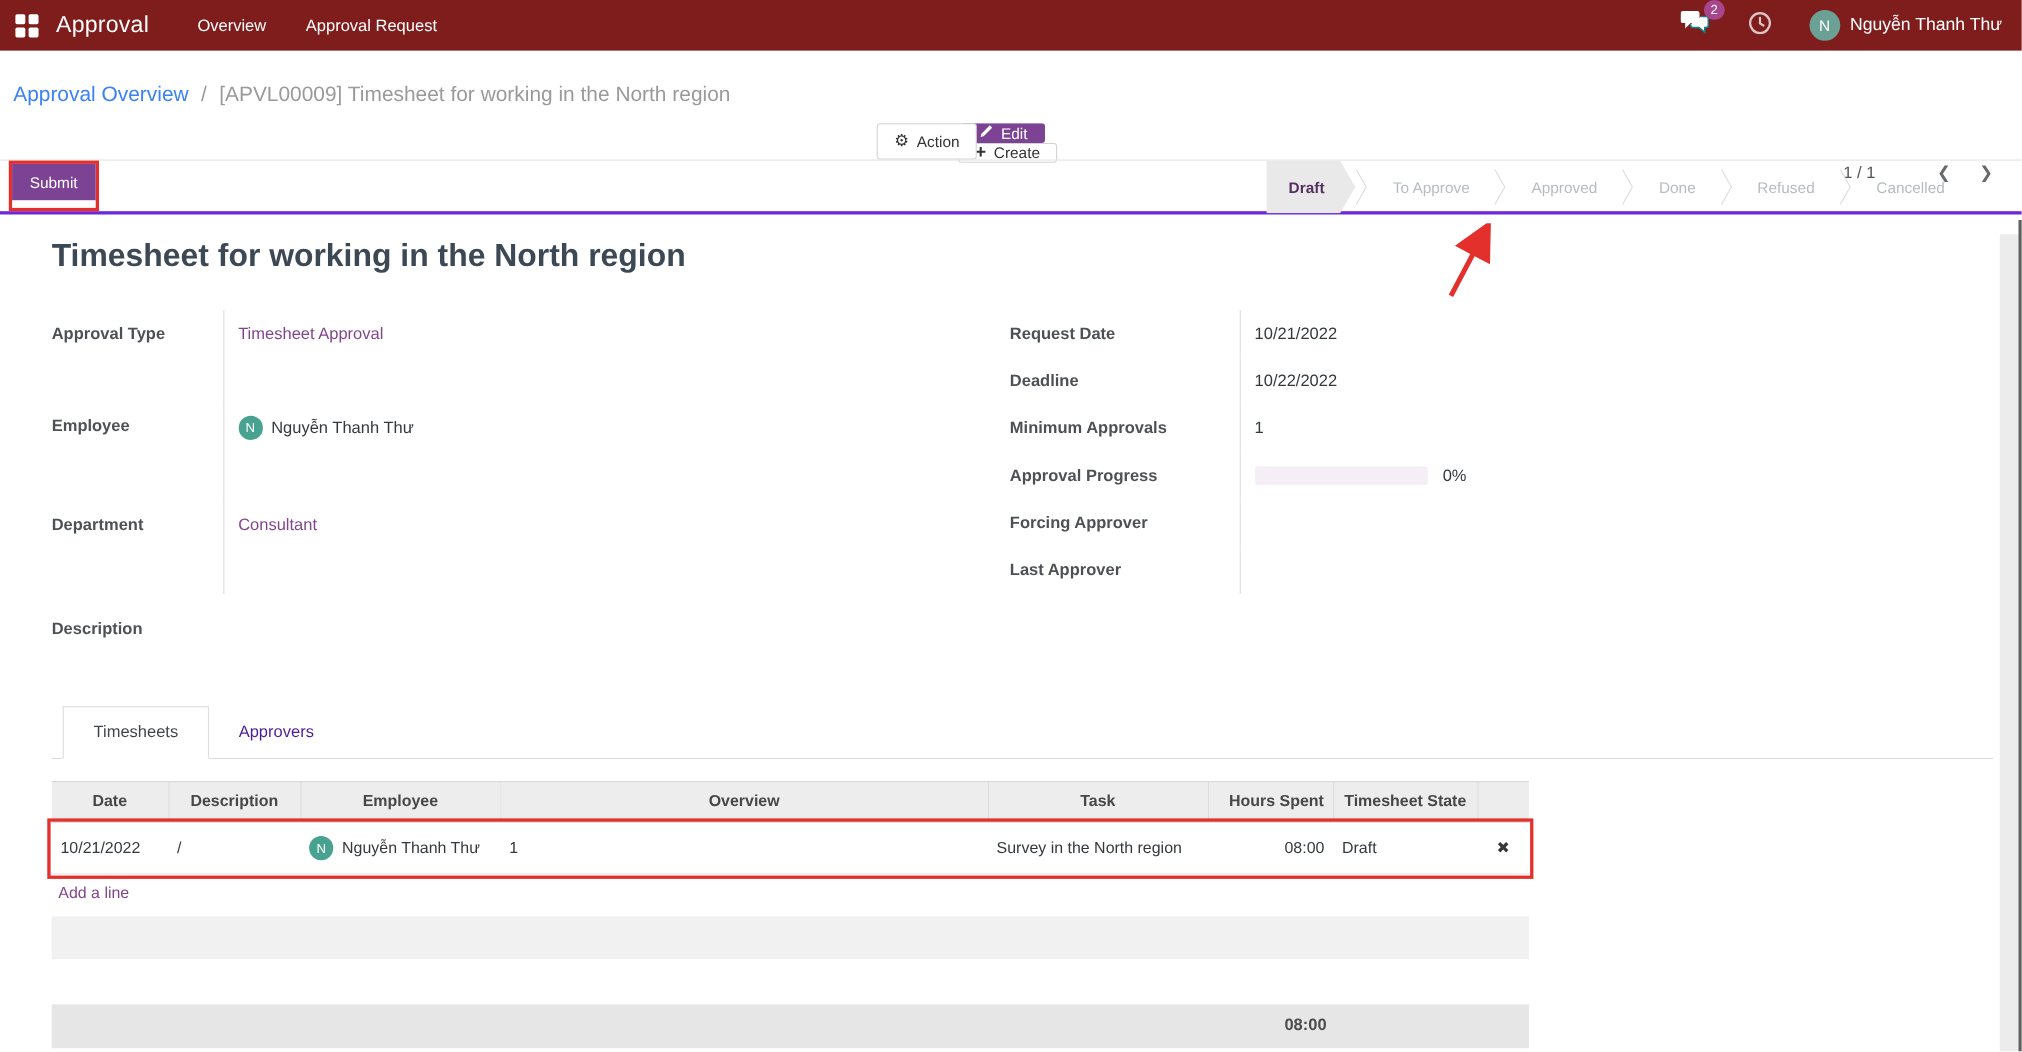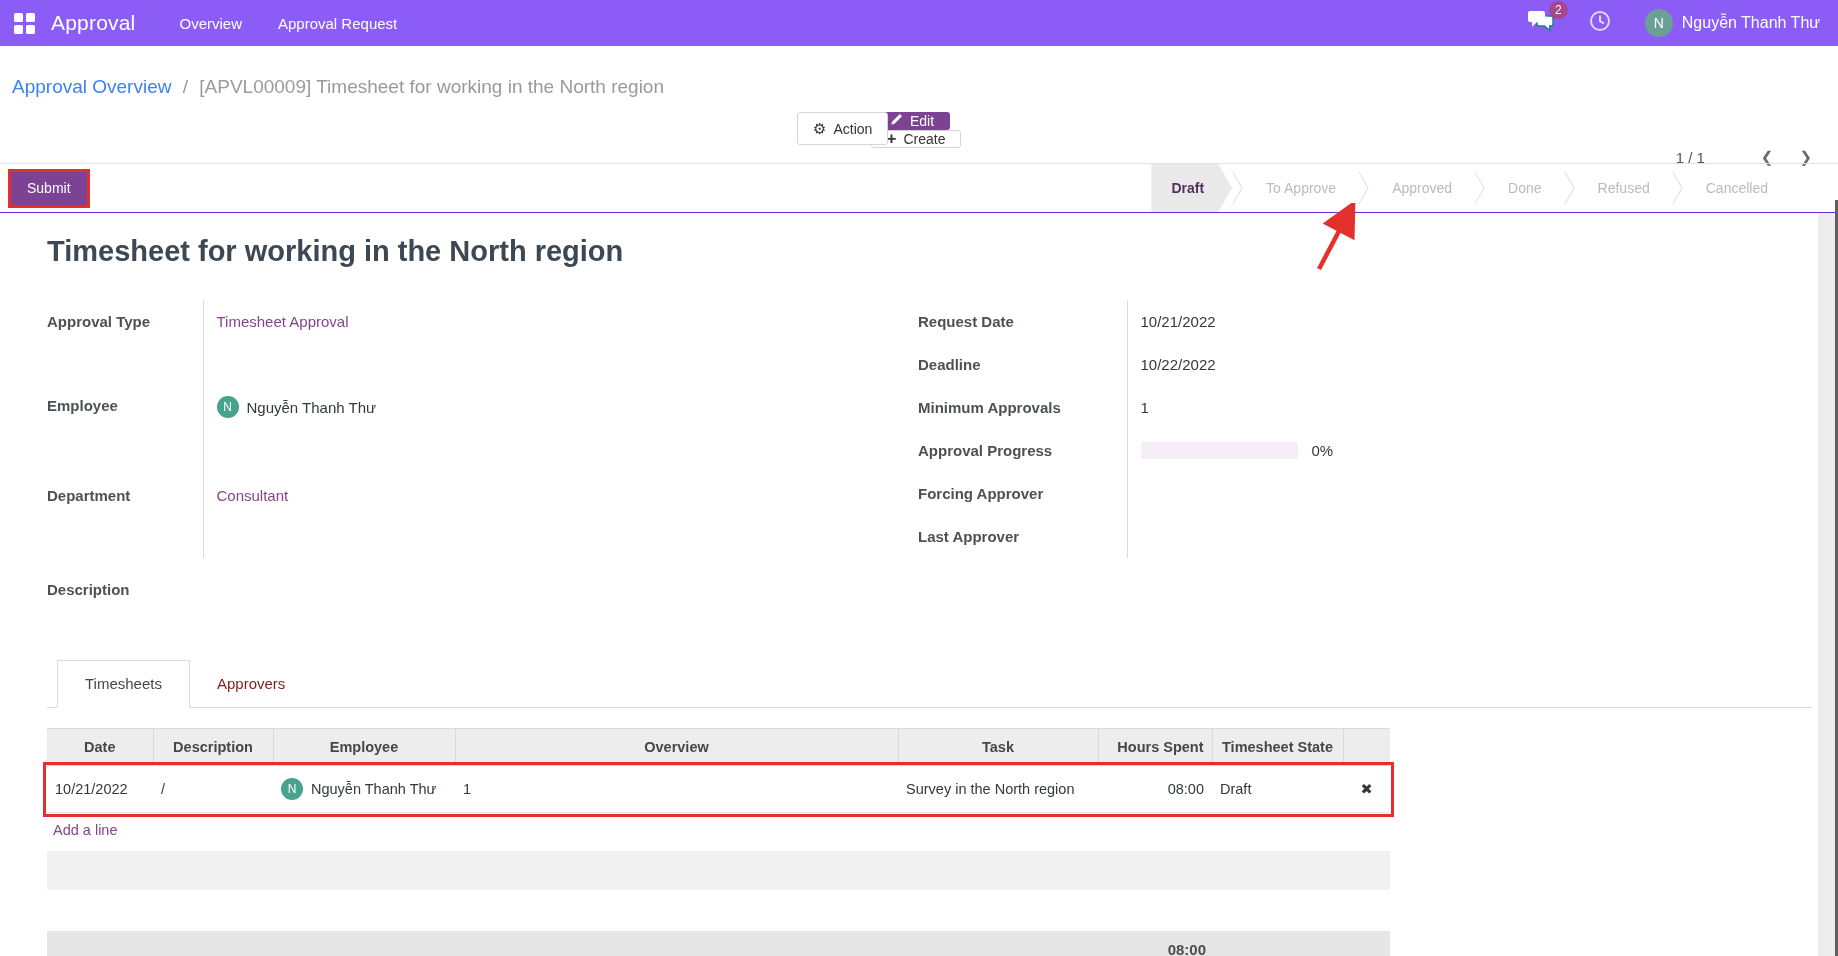--- a/index.html
+++ b/index.html
@@ -2,21 +2,21 @@
 <html><head>
 <meta charset="utf-8">
 <style>
   * { box-sizing: border-box; margin: 0; padding: 0; }
   html,body { width:1838px; height:956px; }
   body {
     font-family: "Liberation Sans", "DejaVu Sans", sans-serif;
     background:#fff; color:#33393d; overflow:hidden; position:relative;
   }
   
-  .navbar { height:46px; background:#8b5cf6; display:flex; align-items:center; padding:0 18px 0 14px; color:#fff; }
+  .navbar { height:46px; background:#7f1d1d; display:flex; align-items:center; padding:0 18px 0 14px; color:#fff; }
   .apps-grid { display:grid; grid-template-columns:9px 9px; grid-template-rows:9px 9px; gap:3px; cursor:pointer; }
   .apps-grid span { background:#fff; border-radius:1.5px; }
   .brand { font-size:21px; margin:0 26px 0 16px; letter-spacing:.2px; }
   .nav-item { font-size:15px; padding:13px 18px; cursor:pointer; }
   .nav-spacer { flex:1; }
   .icon-btn { position:relative; margin-right:34px; cursor:pointer; display:flex; align-items:center; }
   .badge { position:absolute; top:-9px; right:-13px; background:#a8458c; color:#fff; font-size:12px; line-height:12px; padding:3px 6px; border-radius:9px; }
   .nav-avatar { width:28px; height:28px; border-radius:50%; background:#6ba094; color:#fff; font-size:14px; display:flex; align-items:center; justify-content:center; margin-right:9px; }
   .user-name { font-size:16px; }
   
@@ -28,21 +28,21 @@
   .btn { font-size:14px; height:33px; display:inline-flex; align-items:center; gap:7px; padding:0 15px; border-radius:3px; border:1px solid transparent; cursor:pointer; background:#fff; font-family:inherit; }
   .btn-primary { background:#7c4394; color:#fff; }
   .btn-outline { border-color:#d4d4d4; color:#333; }
   .btn .plus { font-size:17px; font-weight:700; line-height:14px; }
   .btn .gear { font-size:15px; line-height:14px; }
   .btn-action { position:absolute; left:797px; }
   .pager { margin-left:auto; display:flex; align-items:center; }
   .pager-count { font-size:15px; color:#555; margin-right:30px; }
   .pager-arrow { font-size:15px; color:#6a6a6a; margin-left:26px; cursor:pointer; }
   
-  .statusbar { margin-top:18px; height:50px; border-top:1px solid #e3e3e3; border-bottom:1px solid #6d28d9; display:flex; align-items:center; position:relative; }
+  .statusbar { height:50px; border-top:1px solid #e3e3e3; border-bottom:3px solid #6d28d9; display:flex; position:relative; }
   .submit-annotation { margin-left:8px; border:3px solid #e3302c; }
   .btn-submit { border-radius:0; height:33px; }
   .steps { margin-left:auto; display:flex; align-items:center; height:48px; padding-right:48px; }
   .step { font-size:14px; color:#b7bcc1; padding:0 22px; white-space:nowrap; cursor:pointer; }
   .step.active {
     background:#e9e9e9; color:#54305e; font-weight:700; height:48px; line-height:48px;
     padding:0 28px 0 20px;
     clip-path:polygon(0 0, calc(100% - 14px) 0, 100% 50%, calc(100% - 14px) 100%, 0 100%);
   }
   .chev { flex:0 0 auto; }
@@ -60,21 +60,21 @@
   .fval { display:table-cell; border-left:1px solid #dcdcdc; padding:12px 0 12px 13px; font-size:15px; color:#33393d; line-height:19px; vertical-align:top; }
   .link { color:#82458c; cursor:pointer; }
   .with-avatar { display:flex; align-items:center; gap:8px; }
   .mini-avatar { width:22px; height:22px; border-radius:50%; background:#47a28f; color:#fff; font-size:12px; display:flex; align-items:center; justify-content:center; flex:0 0 auto; }
   .progress-wrap { display:flex; align-items:center; gap:14px; }
   .progress-track { width:157px; height:17px; background:#f6eef7; border-radius:2px; overflow:hidden; }
   .progress-fill { height:100%; background:#7c4394; width:0; }
   .description-label { margin-top:22px; font-size:15px; font-weight:700; color:#4d5156; line-height:20px; }
   
   .tabbar { margin-top:60px; display:flex; align-items:flex-end; border-bottom:1px solid #dcdcdc; padding-left:10px; height:48px; }
-  .tab { font-size:15px; padding:14px 27px; color:#7f1d1d; cursor:pointer; line-height:18px; }
+  .tab { font-size:15px; padding:14px 27px; color:#4c1d95; cursor:pointer; line-height:18px; }
   .tab.active { color:#41464b; background:#fff; border:1px solid #dcdcdc; border-bottom:1px solid #fff; margin-bottom:-1px; }
   
   table.o2m { width:1343px; border-collapse:collapse; margin-top:20px; font-size:14.5px; table-layout:fixed; }
   .o2m th { background:#ededed; border-top:1px solid #d9d9d9; border-bottom:1px solid #d9d9d9; border-right:1px solid #d9d9d9; font-weight:700; color:#474747; text-align:center; padding:10px 8px; line-height:16px; white-space:nowrap; overflow:hidden; }
   .o2m th:last-child { border-right:none; }
   .o2m th.num, .o2m td.num { text-align:right; }
   .o2m td { padding:0 8px; height:47px; border-bottom:1px solid #e8e8e8; color:#33393d; white-space:nowrap; overflow:hidden; }
   .annotated-row { outline:3px solid #e3302c; outline-offset:1px; }
   .del-cell { text-align:center; font-weight:700; color:#1f1f1f; cursor:pointer; }
   .add-line { width:1343px; padding:9px 6px; font-size:14.5px; color:#82458c; cursor:pointer; line-height:17px; }

